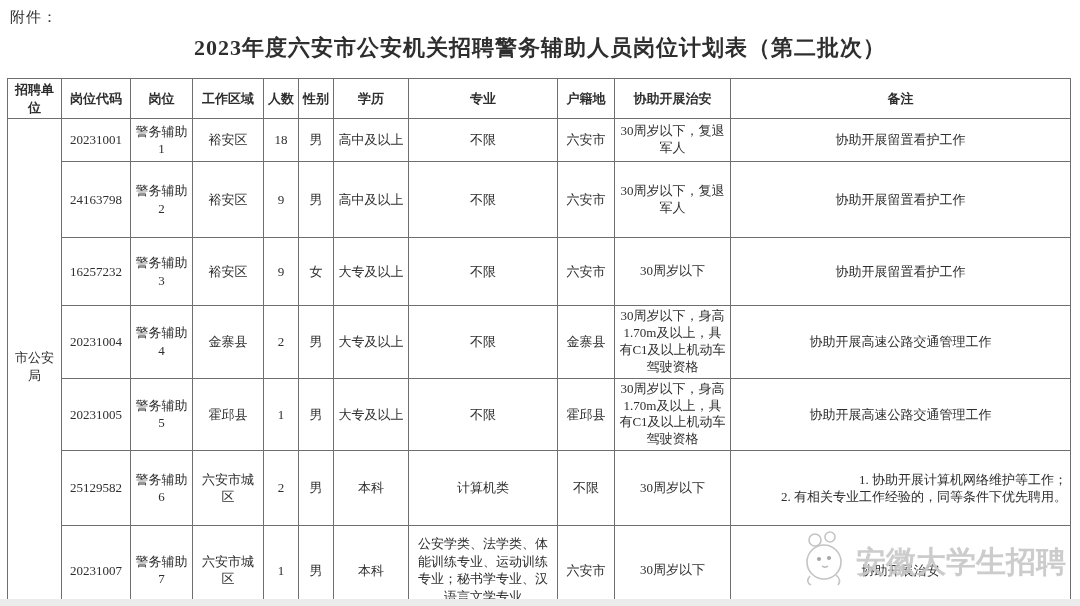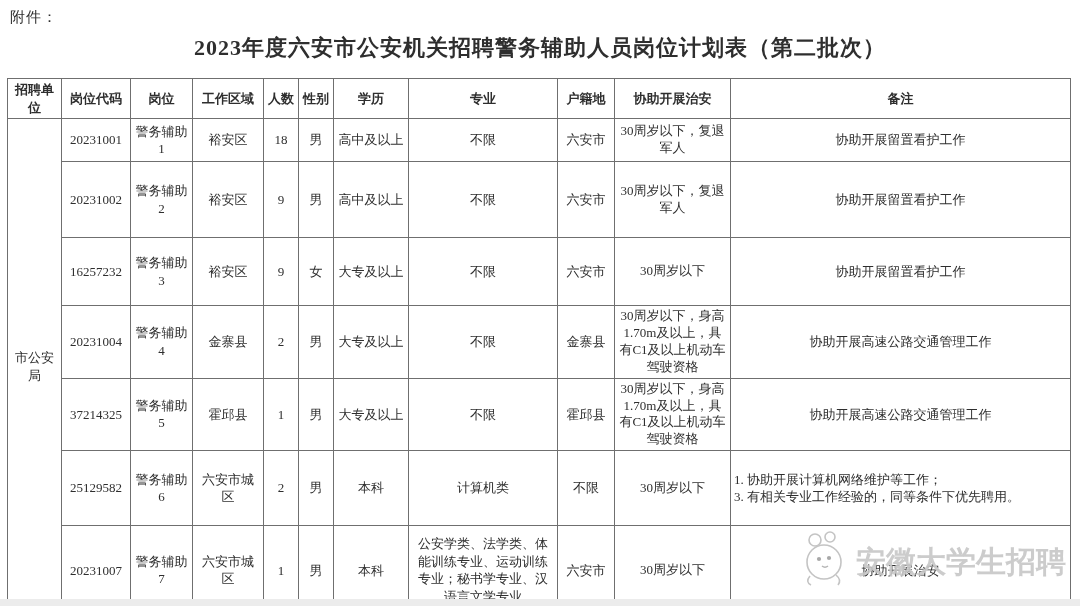--- a/index.html
+++ b/index.html
@@ -24,21 +24,21 @@
   table.jobs td,table.jobs th{
     border:1px solid #6f6f6f;
     text-align:center;vertical-align:middle;
     padding:2px 3px;font-weight:normal;
     overflow:hidden;
   }
   table.jobs{border-bottom:2px solid #555;}
   tr.hdr th{font-weight:bold;font-size:13px;}
   td.left{text-align:left;padding-left:6px;padding-right:6px;}
   td.cond{padding-left:2px;padding-right:2px;line-height:1.3;font-size:13px;}
-  .rem2 div{text-align:left;}
+  .rem2 div{text-align:right;}
   .bottom-strip{
     position:absolute;left:0;bottom:0;width:1080px;height:7px;
     background:#ececec;
   }
   .watermark{
     position:absolute;left:798px;top:530px;width:270px;height:64px;
     display:flex;align-items:center;pointer-events:none;
   }
   .watermark .wm-text{
     font-size:30px;color:#c7c7c7;letter-spacing:0px;white-space:nowrap;
@@ -86,21 +86,21 @@
     <td>裕安区</td>
     <td>18</td>
     <td>男</td>
     <td>高中及以上</td>
     <td>不限</td>
     <td>六安市</td>
     <td class="cond">30周岁以下，复退军人</td>
     <td class="left">协助开展留置看护工作</td>
   </tr>
   <tr style="height:76px">
-    <td>20231002</td>
+    <td>24163798</td>
     <td>警务辅助2</td>
     <td>裕安区</td>
     <td>9</td>
     <td>男</td>
     <td>高中及以上</td>
     <td>不限</td>
     <td>六安市</td>
     <td class="cond">30周岁以下，复退军人</td>
     <td class="left">协助开展留置看护工作</td>
   </tr>
@@ -122,21 +122,21 @@
     <td>金寨县</td>
     <td>2</td>
     <td>男</td>
     <td>大专及以上</td>
     <td>不限</td>
     <td>金寨县</td>
     <td class="cond">30周岁以下，身高1.70m及以上，具有C1及以上机动车驾驶资格</td>
     <td class="left">协助开展高速公路交通管理工作</td>
   </tr>
   <tr style="height:70px">
-    <td>37214325</td>
+    <td>20231005</td>
     <td>警务辅助5</td>
     <td>霍邱县</td>
     <td>1</td>
     <td>男</td>
     <td>大专及以上</td>
     <td>不限</td>
     <td>霍邱县</td>
     <td class="cond">30周岁以下，身高1.70m及以上，具有C1及以上机动车驾驶资格</td>
     <td class="left">协助开展高速公路交通管理工作</td>
   </tr>
@@ -145,21 +145,21 @@
     <td>警务辅助6</td>
     <td>六安市城区</td>
     <td>2</td>
     <td>男</td>
     <td>本科</td>
     <td>计算机类</td>
     <td>不限</td>
     <td class="cond">30周岁以下</td>
     <td class="left rem2">
       <div>1. 协助开展计算机网络维护等工作；</div>
-      <div>3. 有相关专业工作经验的，同等条件下优先聘用。</div>
+      <div>2. 有相关专业工作经验的，同等条件下优先聘用。</div>
     </td>
   </tr>
   <tr style="height:90px">
     <td>20231007</td>
     <td>警务辅助7</td>
     <td>六安市城区</td>
     <td>1</td>
     <td>男</td>
     <td>本科</td>
     <td class="left">公安学类、法学类、体能训练专业、运动训练专业；秘书学专业、汉语言文学专业</td>

